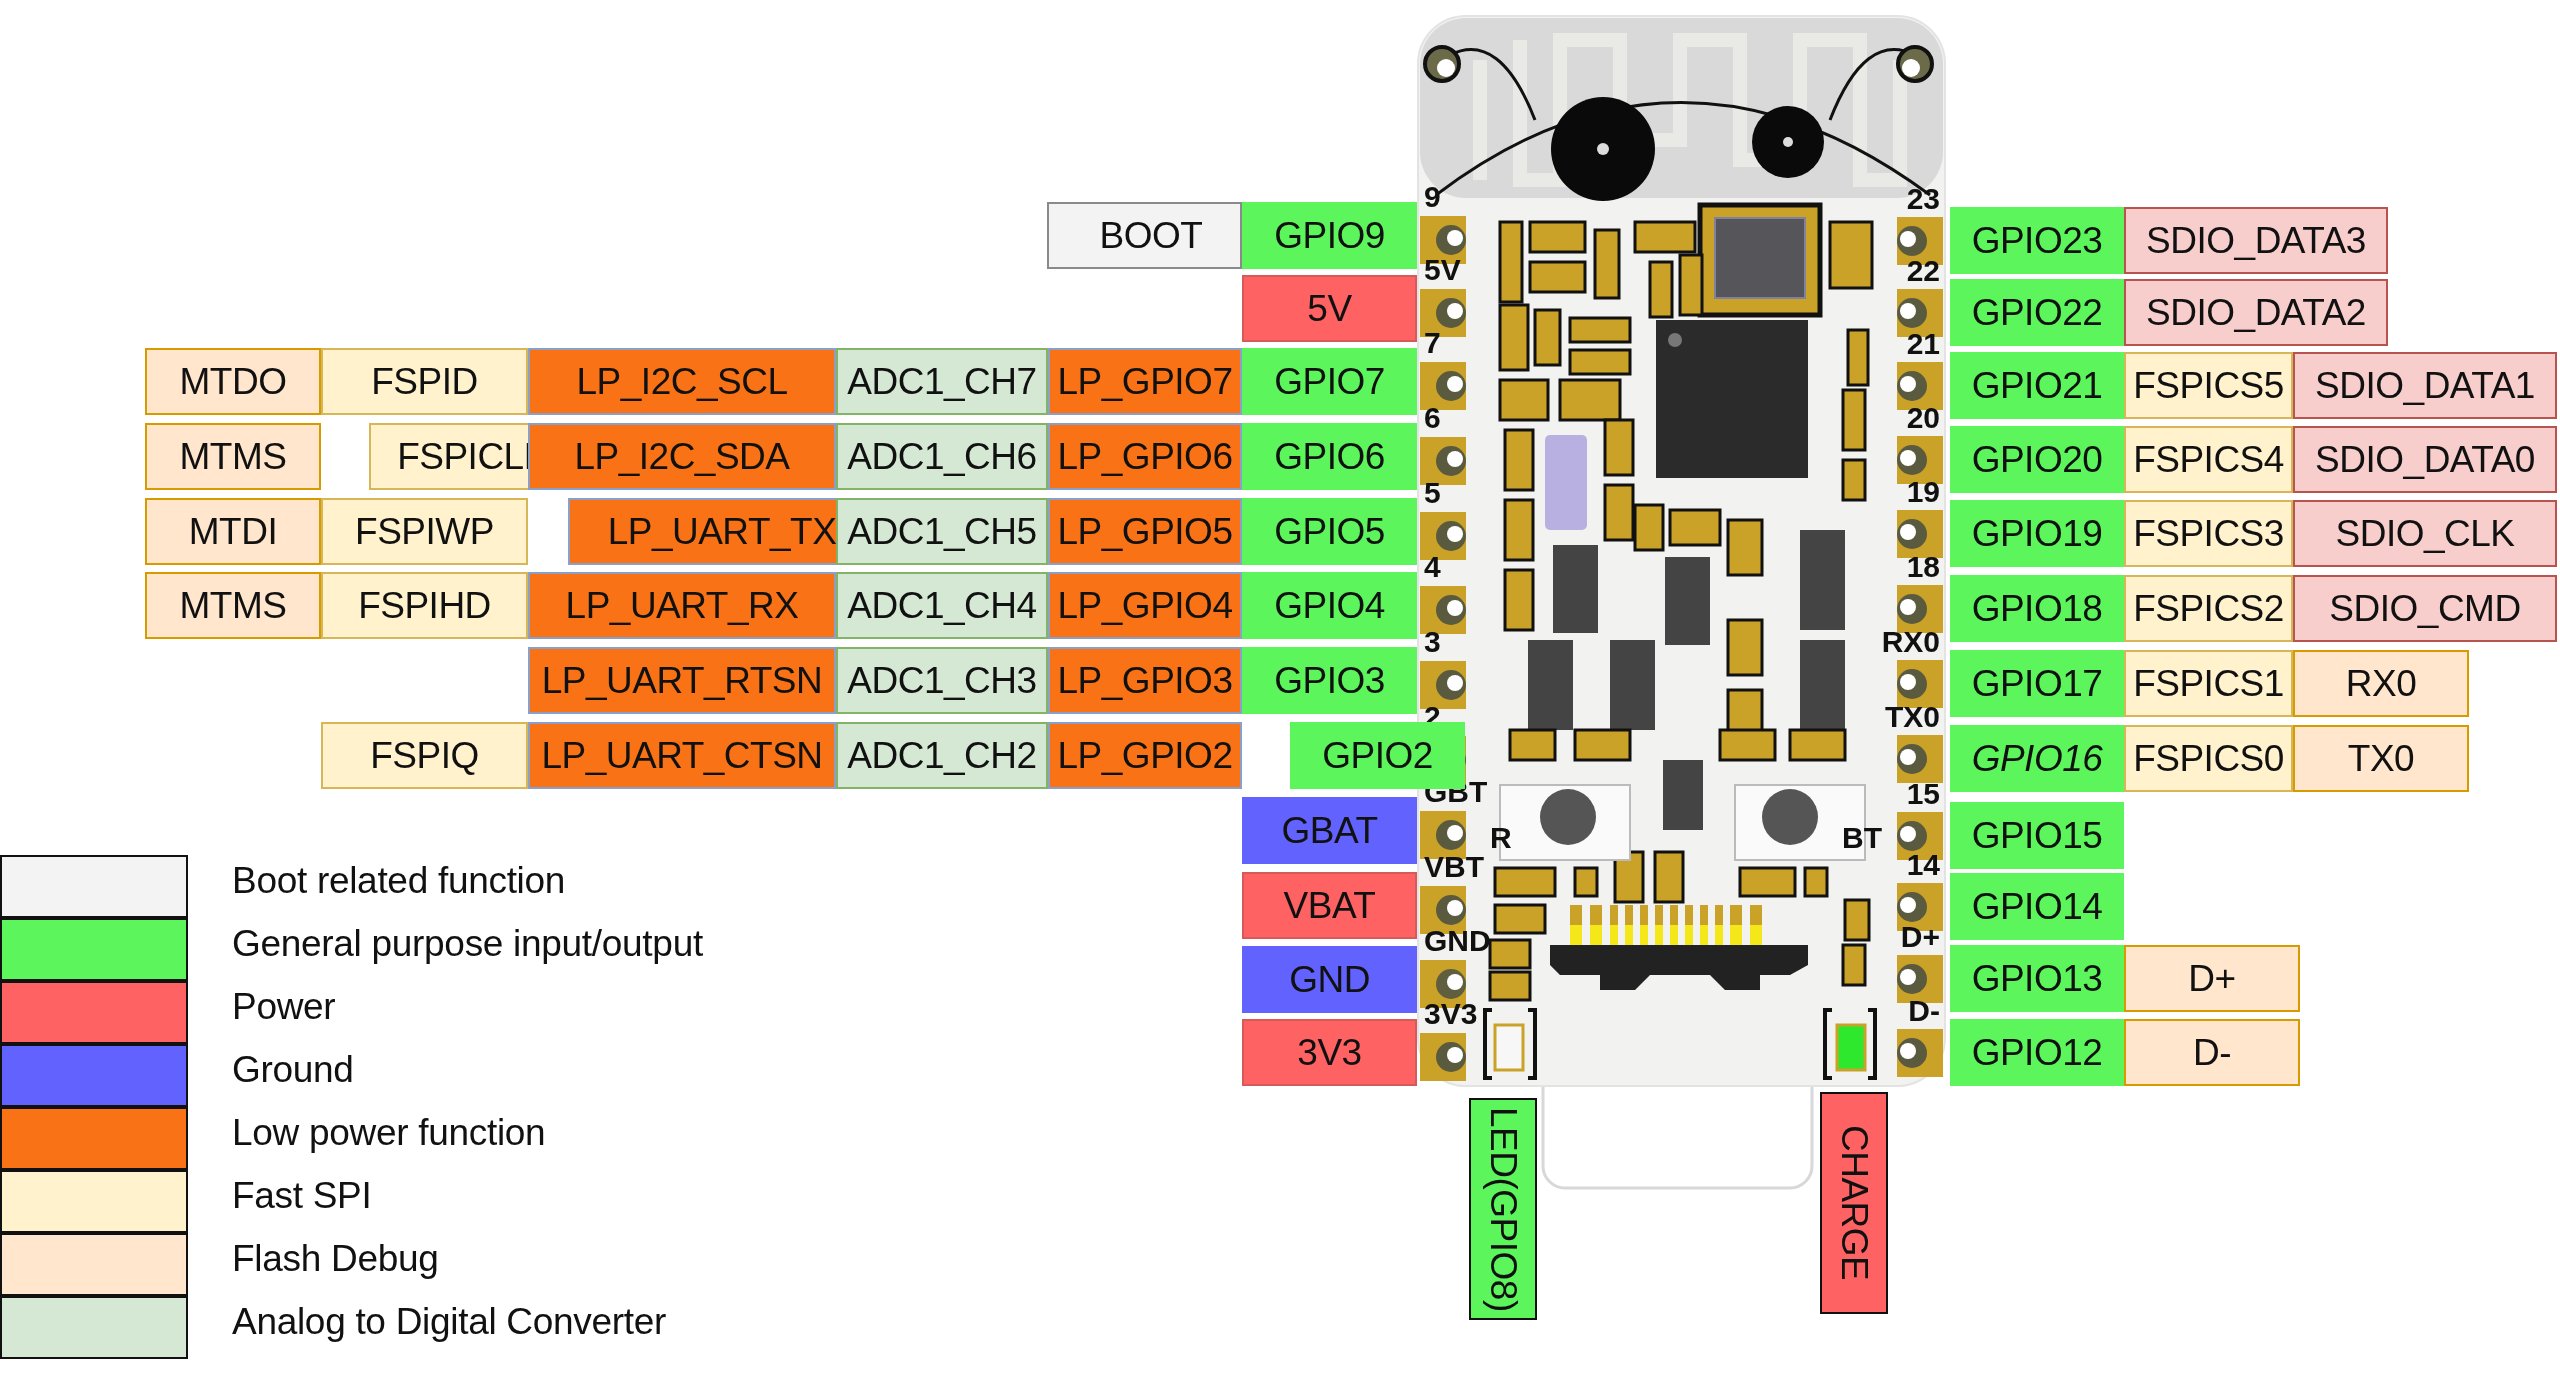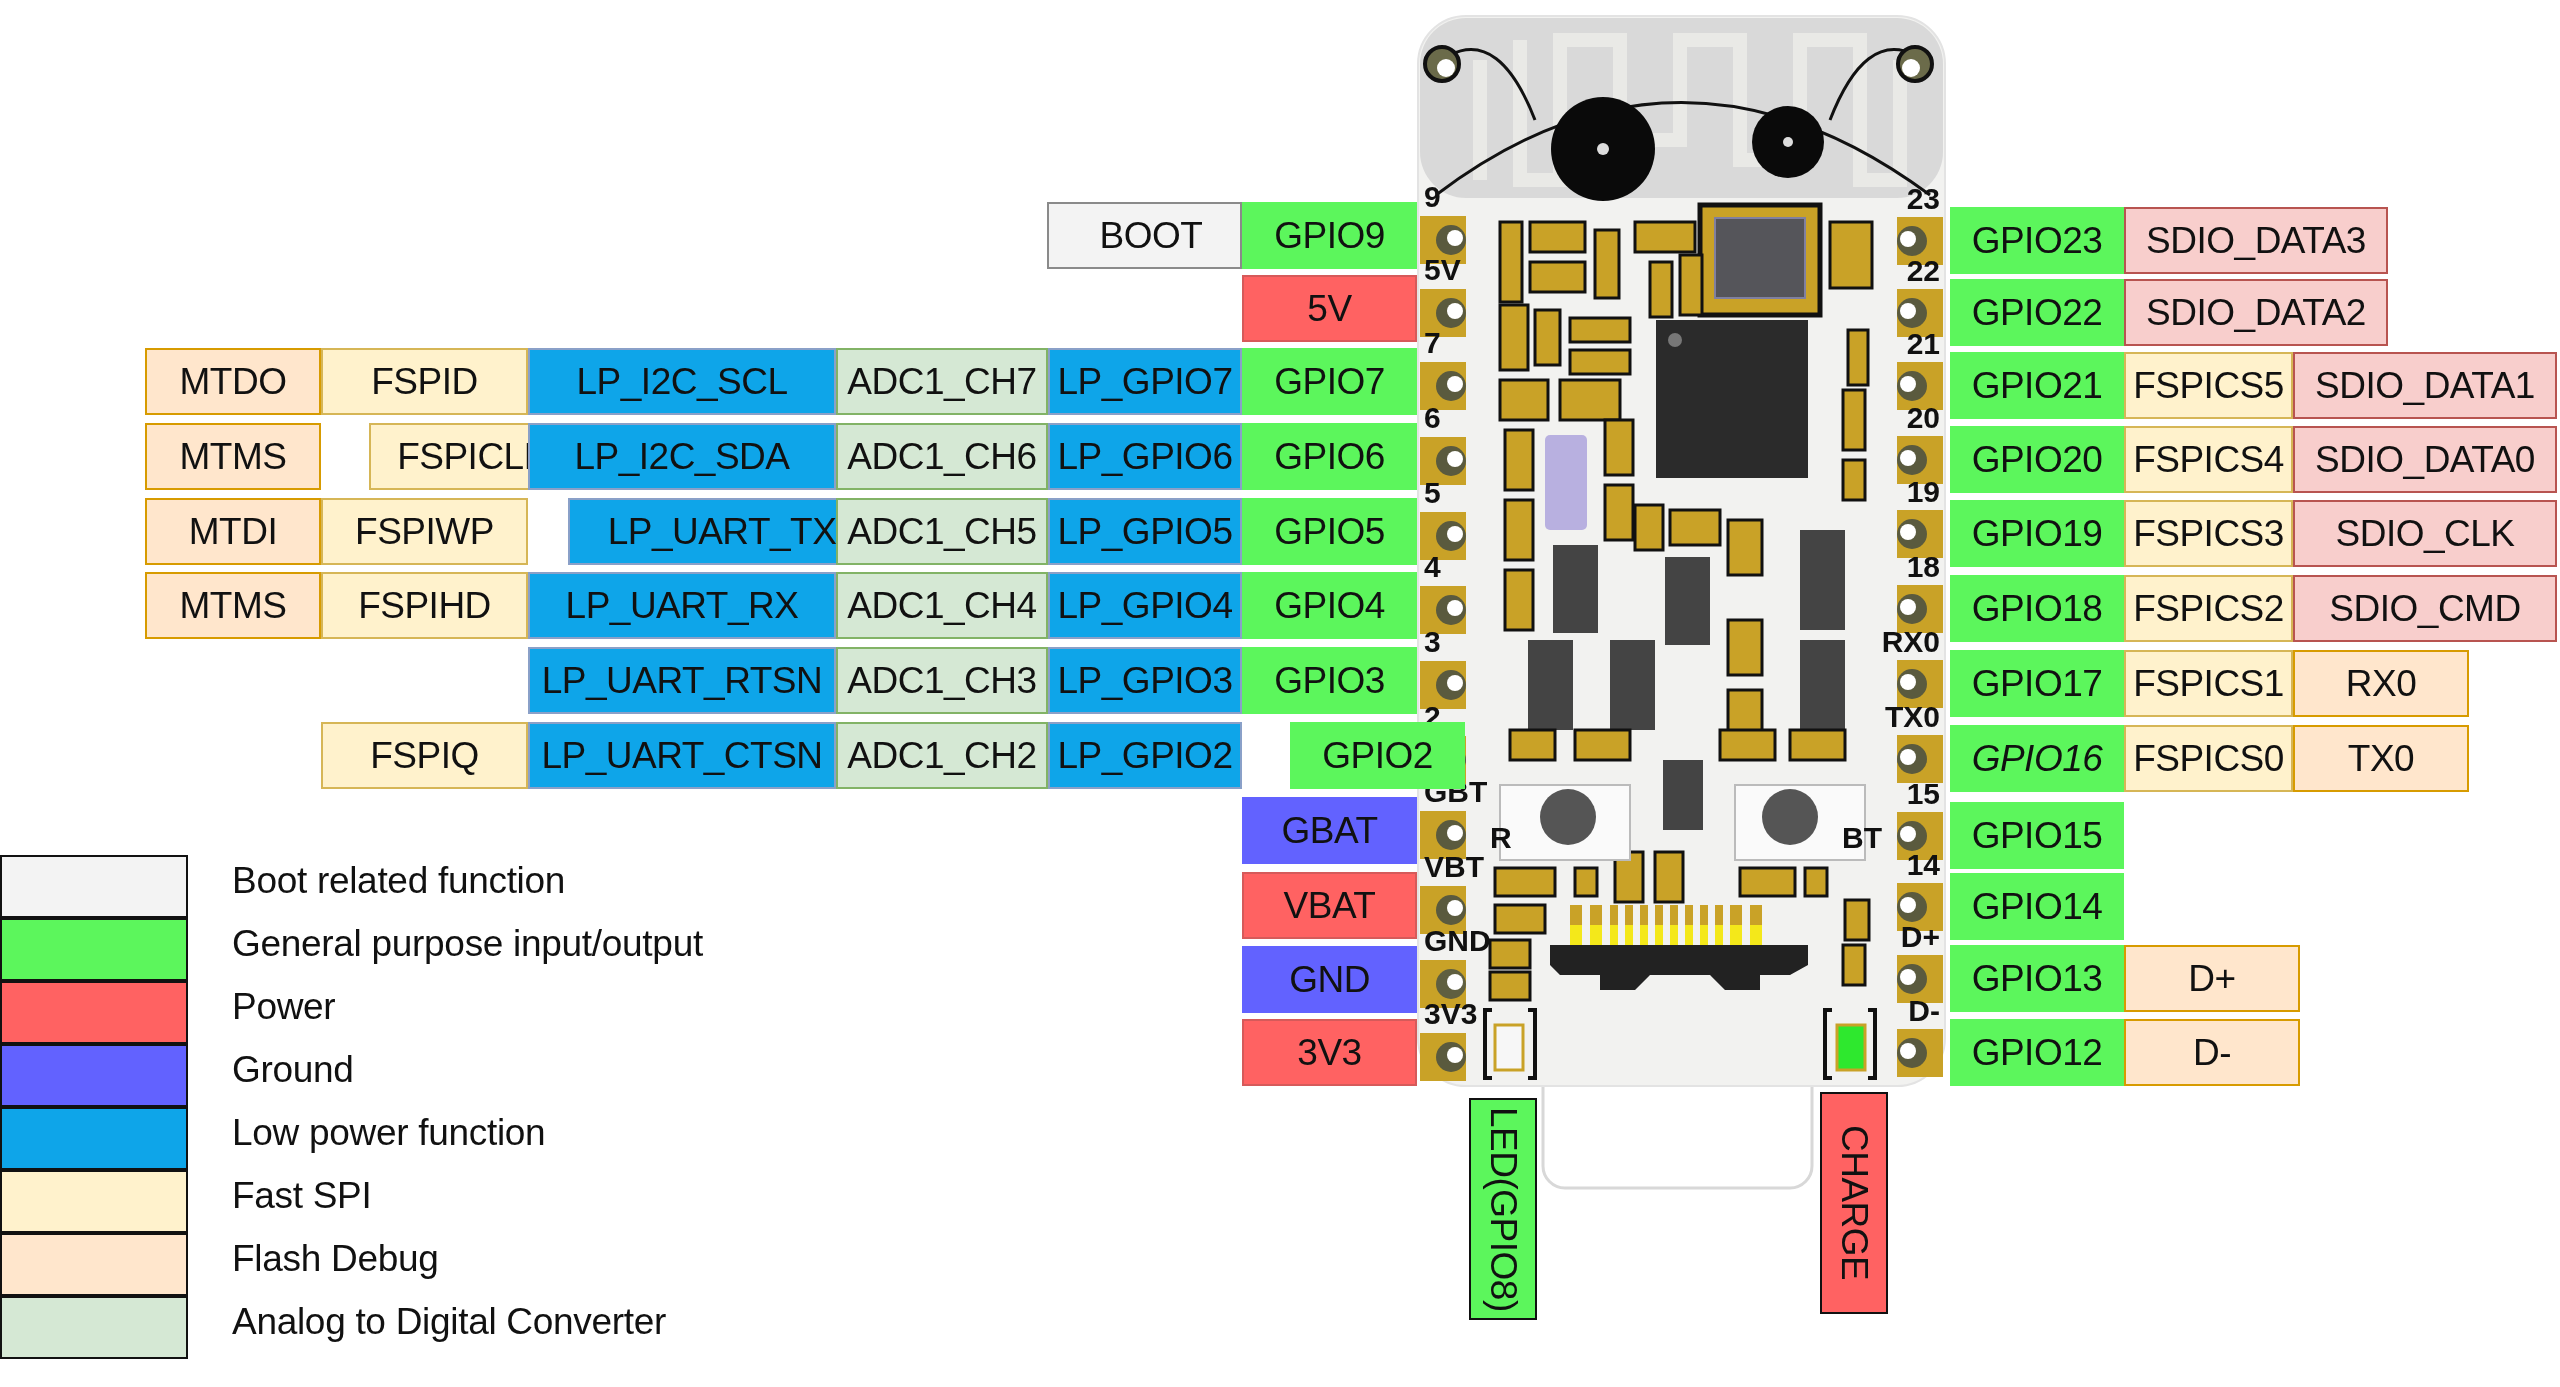--- a/index.html
+++ b/index.html
@@ -4,21 +4,21 @@
 <style>
   html, body { margin:0; padding:0; background:#ffffff; }
   body { width:2560px; height:1387px; position:relative; overflow:hidden;
          font-family:"Liberation Sans", "DejaVu Sans", sans-serif; color:#111; }
   .cell { position:absolute; box-sizing:border-box; display:flex; align-items:center; justify-content:center;
           font-size:37px; letter-spacing:-0.5px; white-space:nowrap; border:2px solid; height:67px; }
   .boot  { background:#f3f3f3; border-color:#8a8a8a; }
   .gpio  { background:#5cf65c; border-color:#5cf65c; }
   .power { background:#ff6262; border-color:#d65a5a; }
   .gnd   { background:#6262ff; border-color:#6262ff; }
-  .lp    { background:#0ea5e9; border-color:#8aa0c8; }
+  .lp    { background:#f97316; border-color:#8aa0c8; }
   .fspi  { background:#fff2cc; border-color:#d6b656; }
   .flash { background:#ffe6cc; border-color:#d79b00; }
   .adc   { background:#d5e8d4; border-color:#82b366; }
   .sdio  { background:#f8cecc; border-color:#b85450; }
   .vcell { position:absolute; box-sizing:border-box; border:2px solid; display:flex; align-items:center; justify-content:center; }
   .vcell span { writing-mode:vertical-rl; font-size:37px; letter-spacing:-0.5px; }
 
   .legend-swatch { position:absolute; left:0; width:188px; height:63px; box-sizing:border-box; border:2px solid; }
   .legend-label { position:absolute; left:232px; font-size:37px; letter-spacing:-0.3px; height:63px; display:flex; align-items:center; }
 

